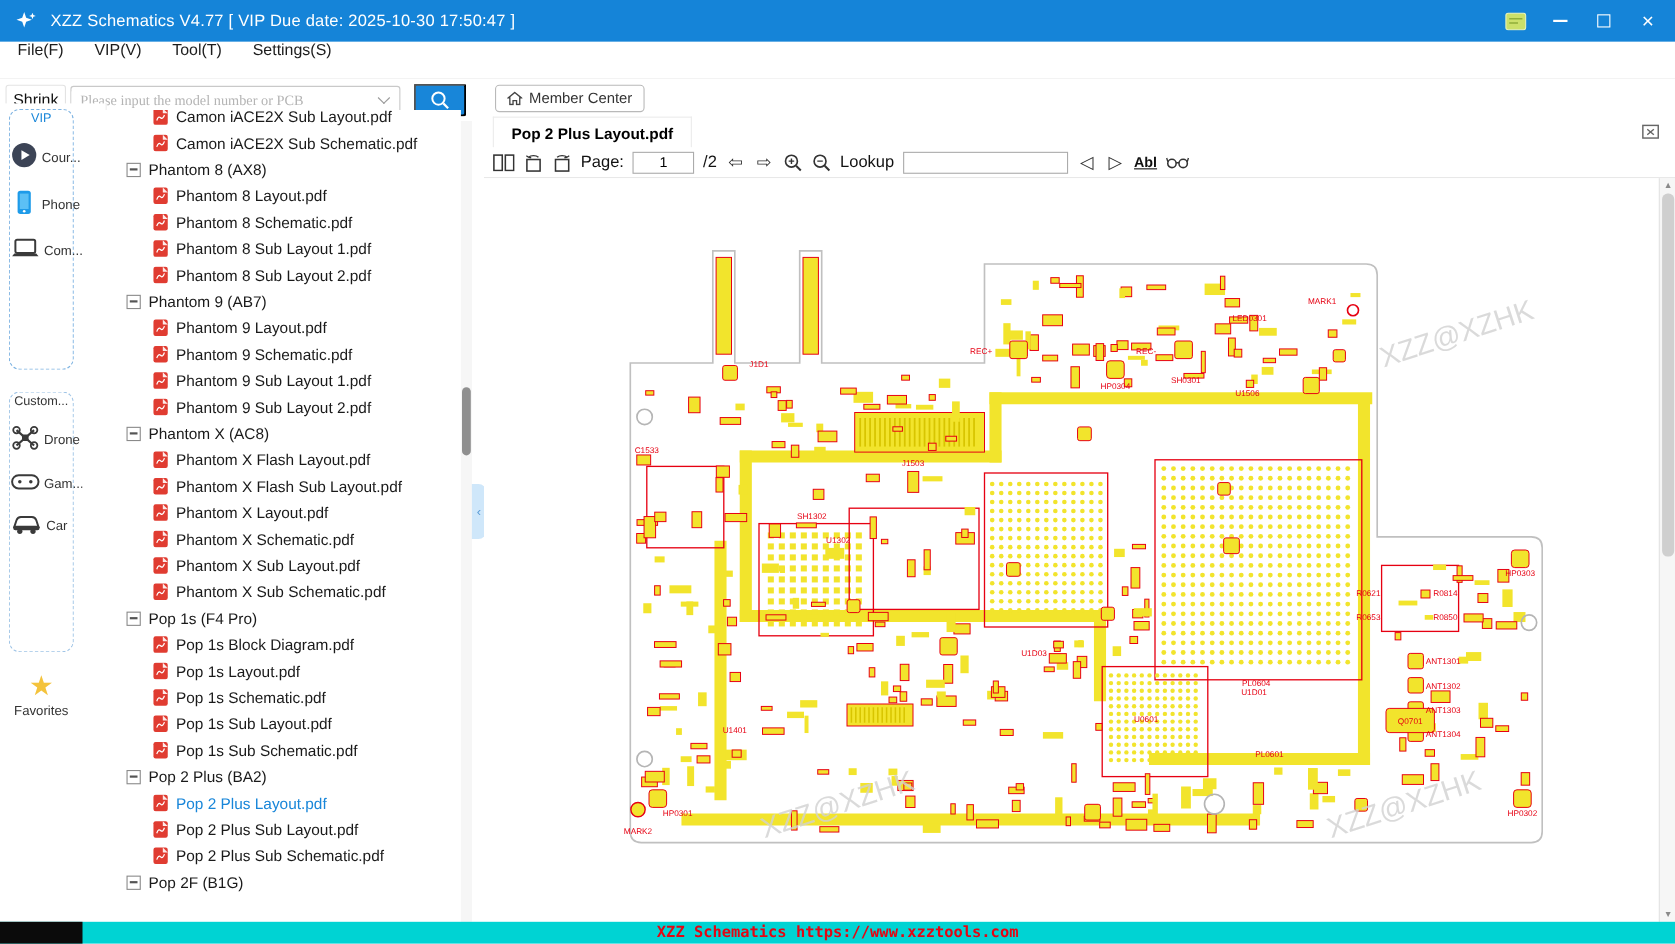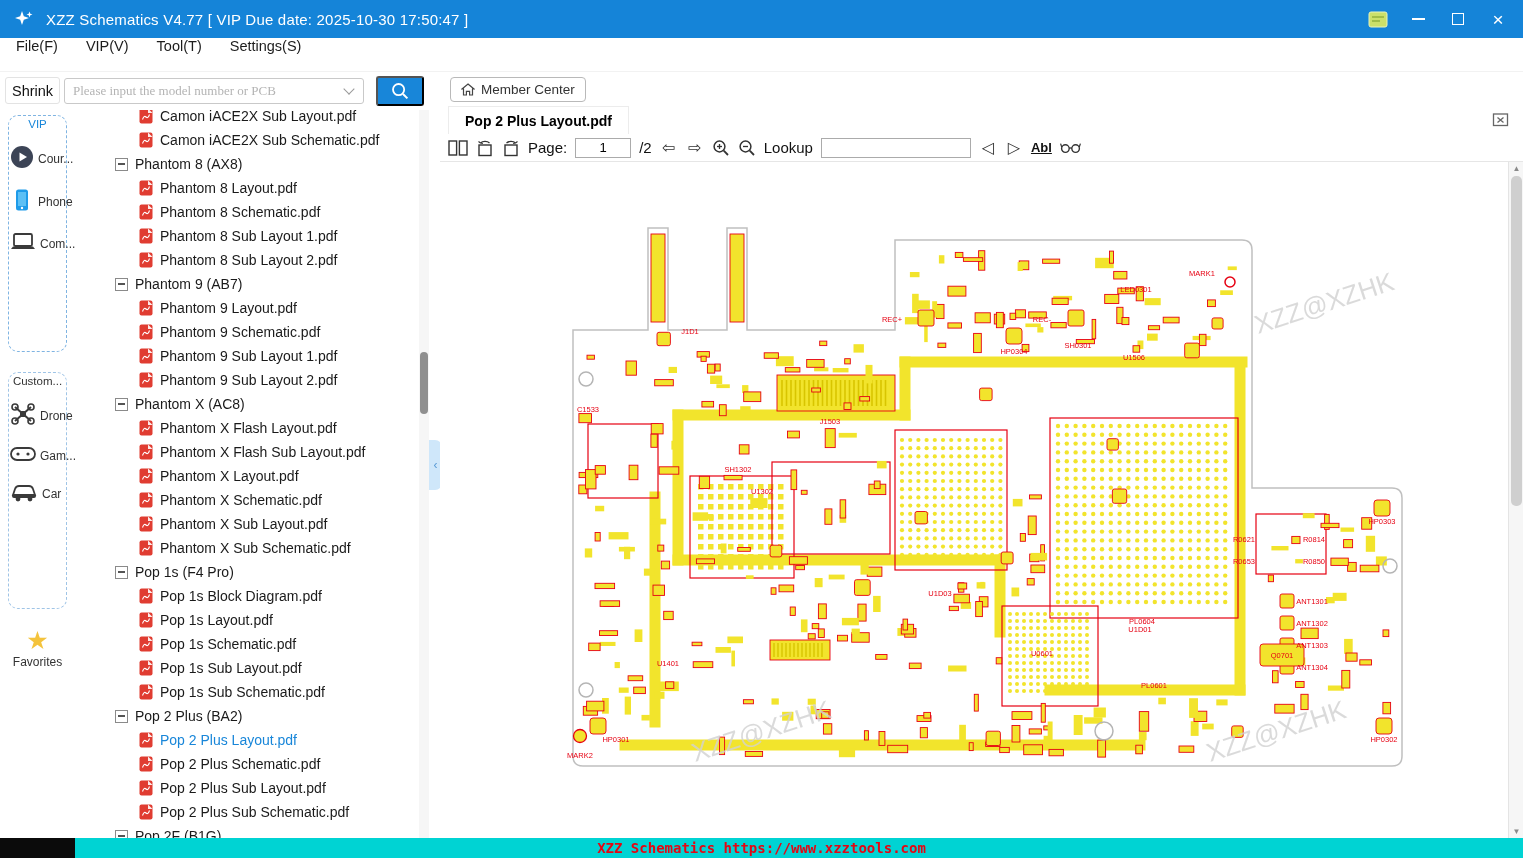--- a/index.html
+++ b/index.html
@@ -24,36 +24,36 @@
   .searchrow{position:absolute;left:0;top:72px;width:1523px;height:38px;background:#fff}
   .shrink-btn{position:absolute;left:5px;top:5px;height:27px;padding:0 6px;background:#fff;border:1px solid #e3e3e3;border-radius:3px;font-size:14.5px;color:#111;display:flex;align-items:center}
   .search-box{position:absolute;left:64px;top:6px;width:300px;height:26px;border:1px solid #c9c9c9;border-radius:3px;display:flex;align-items:center;background:#fff}
   .search-input{flex:1;border:none;outline:none;padding:0 8px;font-size:13px;color:#333;font-family:Liberation Serif, serif}
   .search-input::placeholder{color:#b4b4b4}
   .chev{width:8px;height:8px;border-right:1.6px solid #9a9a9a;border-bottom:1.6px solid #9a9a9a;transform:rotate(45deg);margin:-4px 10px 0 0}
   .search-btn{position:absolute;left:376px;top:4px;width:48px;height:30px;background:#1886d9;border-radius:3px;display:flex;align-items:center;justify-content:center}
   .member-btn{position:absolute;left:450px;top:5px;height:25px;border:1px solid #b9b9b9;border-radius:4px;display:flex;align-items:center;gap:6px;padding:0 10px;font-size:13.5px;color:#333;background:#fff}
 
   
-  .sidebar{position:absolute;left:0;top:110px;width:97px;height:728px;background:#fff;border-right:1px solid #ededed}
+  .sidebar{position:absolute;left:0;top:94px;width:97px;height:728px;background:#fff;border-right:1px solid #ededed}
   .vip-box,.custom-box{position:absolute;left:8px;width:59px;border:1px dashed #7fb4e2;border-radius:10px}
   .vip-box{top:5px;height:237px}
   .custom-box{top:262px;height:237px;border-color:#bctrl}
   .custom-box{border-color:#9fc4e6}
   .box-label{display:block;text-align:center;font-size:11.5px;margin-top:2px}
   .vip-box .box-label{color:#1886d9}
   .custom-box .box-label{color:#333}
   .side-item{display:flex;align-items:center;gap:3px;margin-top:14px;cursor:default}
   .side-item span.lbl{font-size:12px;color:#333}
   .favorites{position:absolute;left:0;top:518px;width:75px;display:flex;flex-direction:column;align-items:center;gap:2px}
   .star-glyph{font-size:25px;color:#f4c33c;line-height:1}
   .fav-lbl{font-size:12px;color:#333}
 
   
-  .treepanel{position:absolute;left:75px;top:110px;width:344px;height:728px;background:#fff;overflow:hidden}
+  .treepanel{position:absolute;left:75px;top:100px;width:344px;height:728px;background:#fff;overflow:hidden}
   .tree-inner{position:absolute;left:0;top:-6px;width:344px}
   .tree-row{height:24px;display:flex;align-items:center;gap:7px;white-space:nowrap;cursor:default}
   .tree-row.group{padding-left:40px}
   .tree-row.file{padding-left:64px}
   .tree-label{font-size:14px;color:#1a1a1a}
   .tree-row.selected .tree-label{color:#1886d9}
   .collapse-box{width:13px;height:13px;border:1px solid #8a8a8a;display:flex;align-items:center;justify-content:center;flex:0 0 auto}
   .collapse-box i{display:block;width:7px;height:1.6px;background:#555}
   .pdf-ic{flex:0 0 auto}
   .tree-scroll{position:absolute;left:419px;top:110px;width:10px;height:728px;background:#f6f6f6}
@@ -409,28 +409,20 @@
         </span>
         <span class="tree-label">Pop 2 Plus (BA2)</span>
       </div>
       <div class="tree-row file selected">
         <svg class="pdf-ic" width="14" height="16" viewBox="0 0 14 16">
           <rect x="0.5" y="0.5" width="13" height="15" rx="2" fill="#e03c31"></rect>
           <path d="M9 0.5 L13.5 5 L9 5 Z" fill="#fff" opacity="0.9"></path>
           <path d="M3.5 11.5 Q5 7 7 9 Q9 11 10.5 6.5" fill="none" stroke="#fff" stroke-width="1.1"></path>
         </svg>
         <span class="tree-label">Pop 2 Plus Layout.pdf</span>
-      </div>
-      <div class="tree-row file">
-        <svg class="pdf-ic" width="14" height="16" viewBox="0 0 14 16">
-          <rect x="0.5" y="0.5" width="13" height="15" rx="2" fill="#e03c31"></rect>
-          <path d="M9 0.5 L13.5 5 L9 5 Z" fill="#fff" opacity="0.9"></path>
-          <path d="M3.5 11.5 Q5 7 7 9 Q9 11 10.5 6.5" fill="none" stroke="#fff" stroke-width="1.1"></path>
-        </svg>
-        <span class="tree-label">Pop 2 Plus Schematic.pdf</span>
       </div>
       <div class="tree-row file">
         <svg class="pdf-ic" width="14" height="16" viewBox="0 0 14 16">
           <rect x="0.5" y="0.5" width="13" height="15" rx="2" fill="#e03c31"></rect>
           <path d="M9 0.5 L13.5 5 L9 5 Z" fill="#fff" opacity="0.9"></path>
           <path d="M3.5 11.5 Q5 7 7 9 Q9 11 10.5 6.5" fill="none" stroke="#fff" stroke-width="1.1"></path>
         </svg>
         <span class="tree-label">Pop 2 Plus Sub Layout.pdf</span>
       </div>
       <div class="tree-row file">

